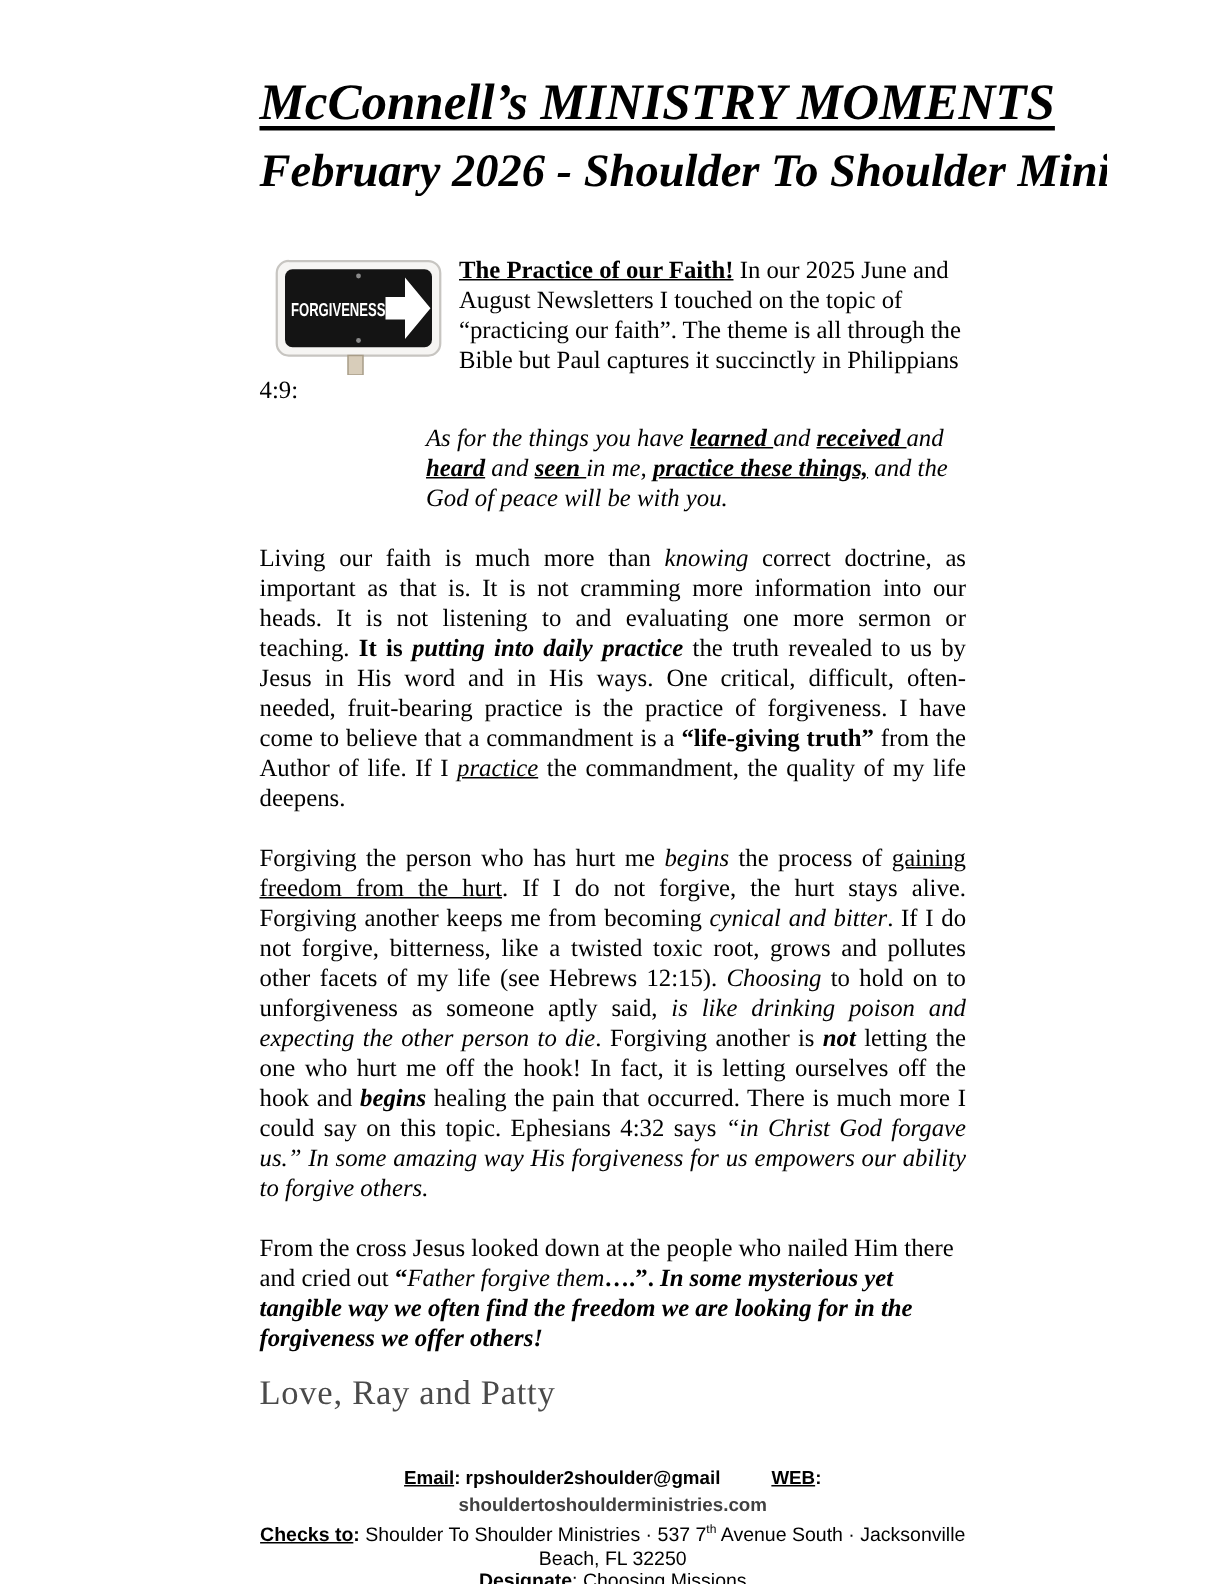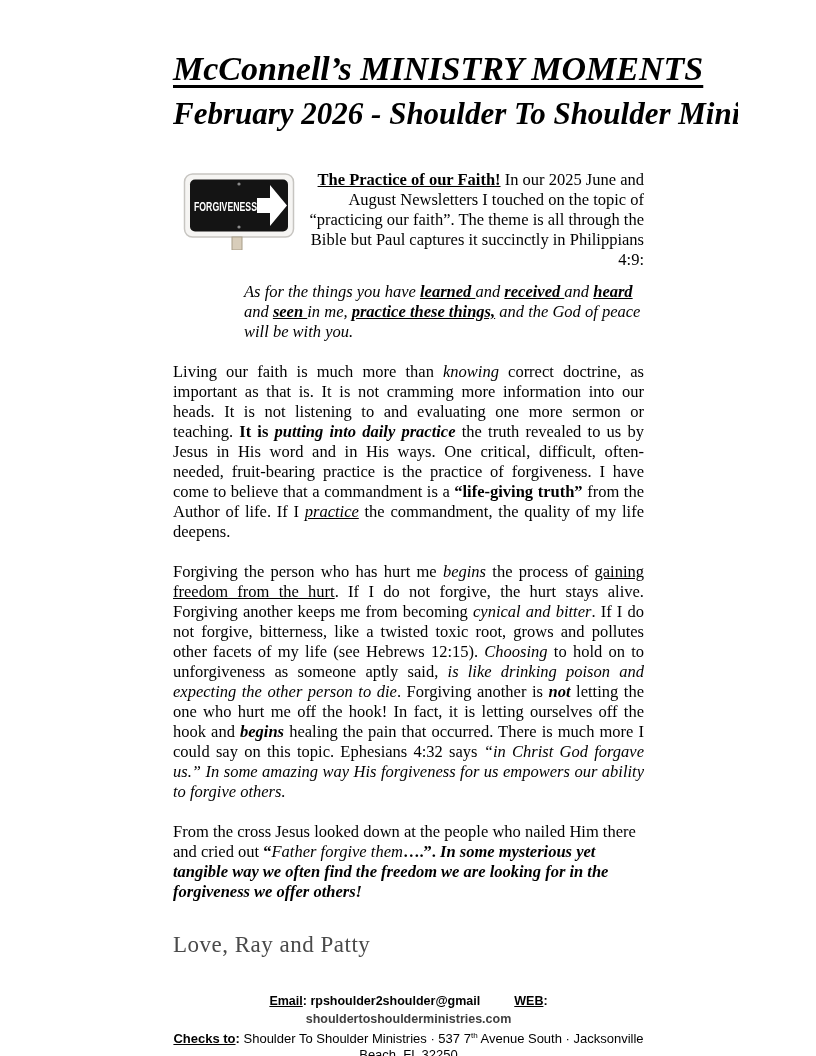--- a/index.html
+++ b/index.html
@@ -33,29 +33,29 @@
   .title2 {
     margin: 0; text-align: right; white-space: nowrap;
     font-family: "Liberation Serif", serif;
     font-style: italic; font-weight: bold;
     font-size: 31px; line-height: 44px;
   }
 
   .intro { margin-top: 34px; }
   .intro::after { content: ""; display: block; clear: both; }
   .sign-wrap { float: left; width: 112px; height: 78px; margin: 2px 11px 0 10px; }
-  .intro-text { margin: 0; text-align: right; }
+  .intro-text { margin: 0; text-align: left; }
 
-  .verse { clear: both; margin: 12px 0 0 71px; text-align: left; }
+  .verse { clear: both; margin: 12px 0 0 111px; text-align: left; }
 
   .para { margin: 20px 0 0 0; }
   .justify { text-align: justify; }
 
   .signature {
-    margin-top: 28px;
+    margin-top: 12px;
     font-family: cursive;
     font-size: 23px;
     line-height: 30px;
     color: #4a4a4a;
     letter-spacing: 0.5px;
   }
 
   .footer { margin-top: 32px; text-align: center; font-family: "Liberation Sans", sans-serif; }
   .contact-line { font-size: 12.5px; line-height: 18px; }
   .contact-gap { display: inline-block; width: 34px; }

